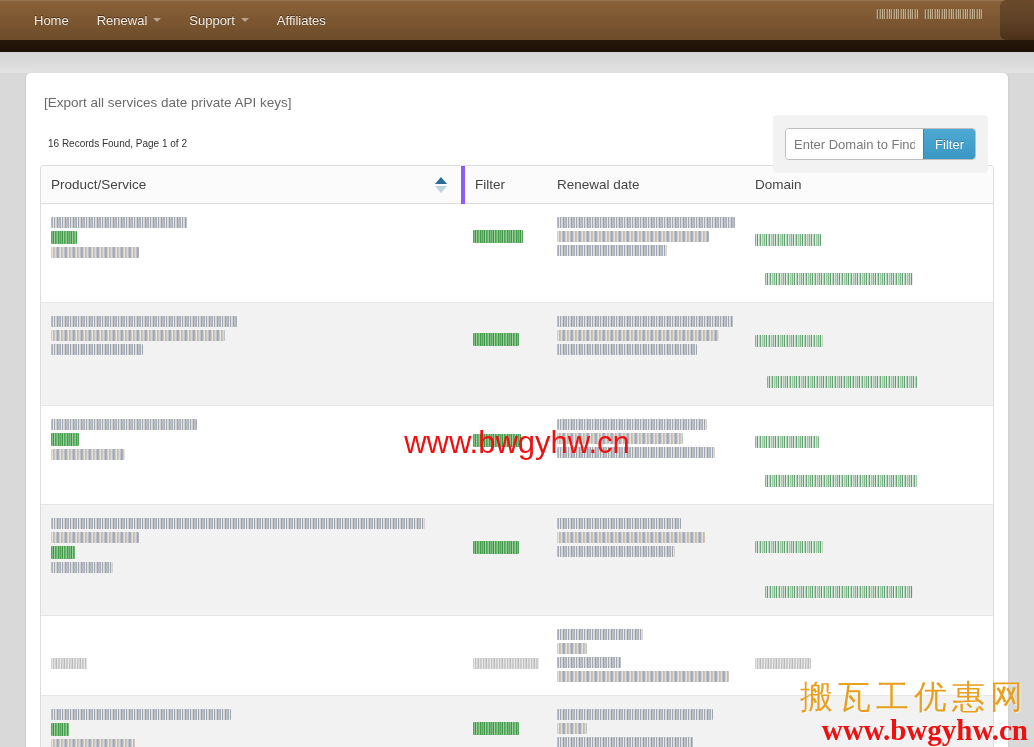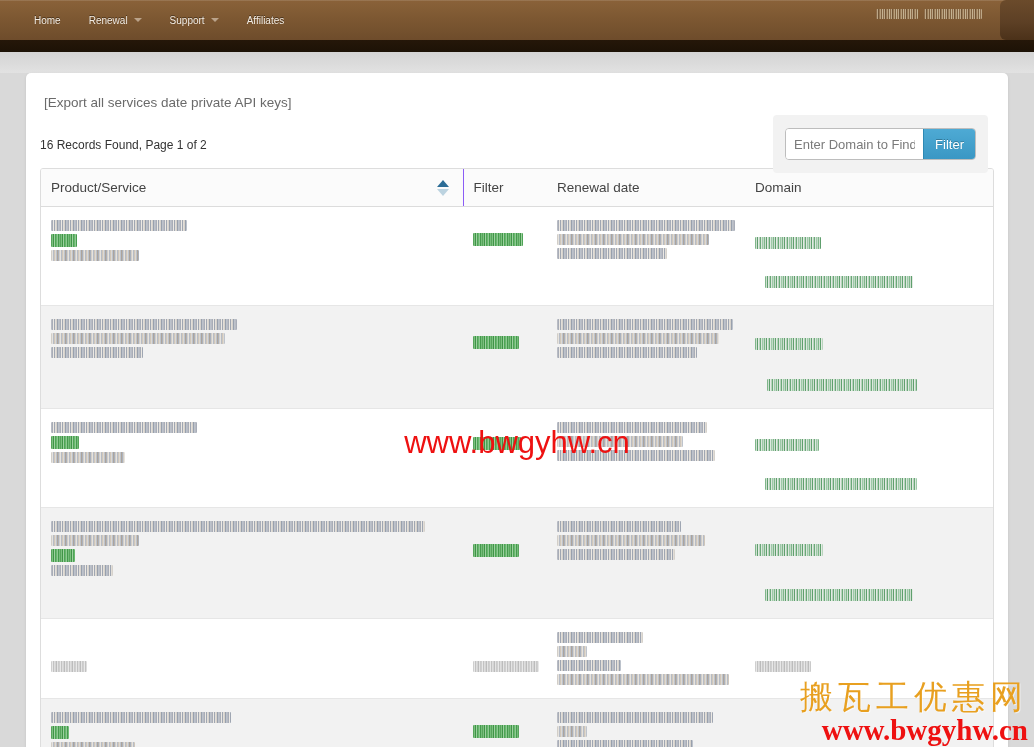--- a/index.html
+++ b/index.html
@@ -26,21 +26,21 @@
     z-index: 5;
   }
   .nav-items {
     display: flex;
     align-items: center;
     margin-left: 20px;
     height: 100%;
   }
   .nav-item {
     color: #f3ece3;
-    font-size: 10px;
+    font-size: 13px;
     padding: 0 14px;
     height: 100%;
     display: flex;
     align-items: center;
     cursor: pointer;
     text-shadow: 0 -1px 0 rgba(0,0,0,0.45);
     white-space: nowrap;
   }
   .caret {
     display: inline-block;
@@ -136,22 +136,22 @@
     background: linear-gradient(to bottom, #4eaad4 0%, #3a97c4 100%);
     color: #ffffff;
     font-size: 13px;
     font-family: "Liberation Sans", sans-serif;
     padding: 0 11px;
     cursor: pointer;
     text-shadow: 0 -1px 0 rgba(0,0,0,0.25);
   }
 
   .records-line {
-    padding: 28px 0 0 14px;
-    font-size: 12px;
+    padding: 28px 0 0 22px;
+    font-size: 10px;
     color: #333333;
   }
 
   
   .table-wrap {
     margin: 16px 14px 0 14px;
     border: 1px solid #dddddd;
     border-radius: 3px;
     overflow: hidden;
     background: #fff;
@@ -166,21 +166,21 @@
     font-weight: normal;
     font-size: 13.5px;
     color: #444444;
     padding: 11px 10px;
     vertical-align: middle;
     background: #fbfbfb;
     border-bottom: 1px solid #dcdcdc;
   }
   th.col-product {
     background: #e3eef4;
-    border-right: 1px solid #8b5cf6;
+    border-right: 4px solid #8b5cf6;
     position: relative;
     padding-left: 14px;
     cursor: pointer;
   }
   .sorter {
     position: absolute;
     right: 14px;
     top: 50%;
     transform: translateY(-50%);
     width: 12px;

